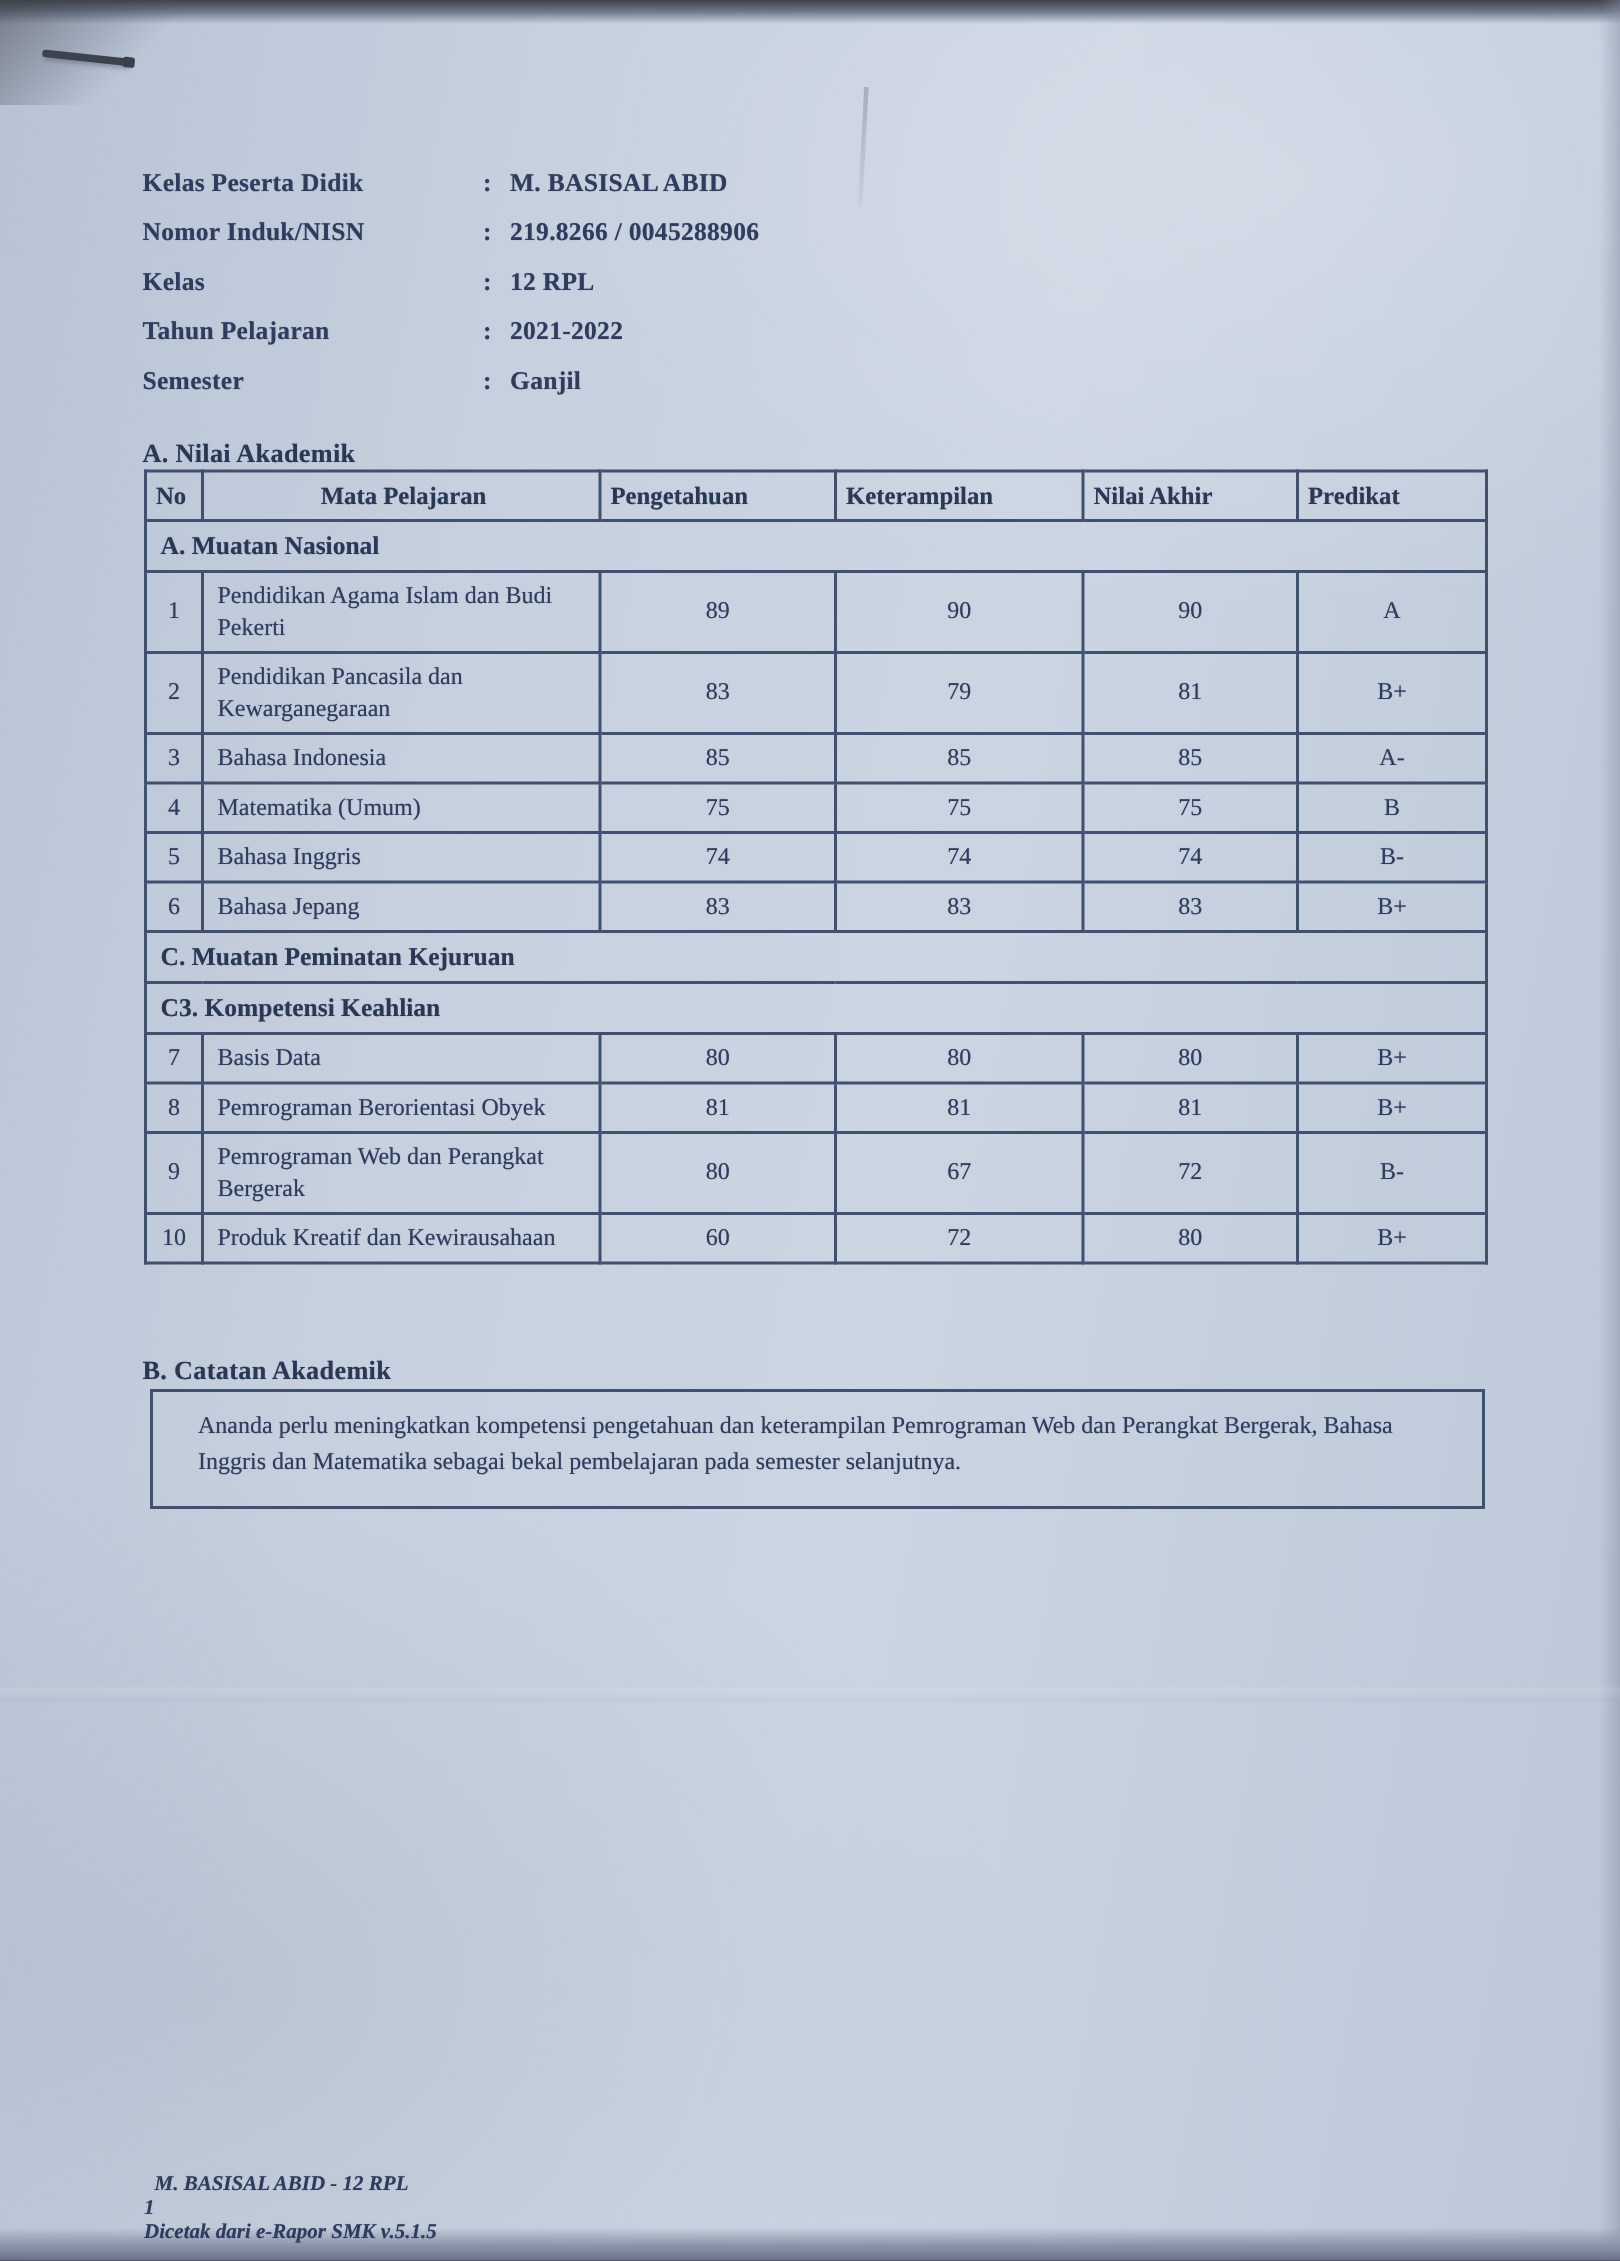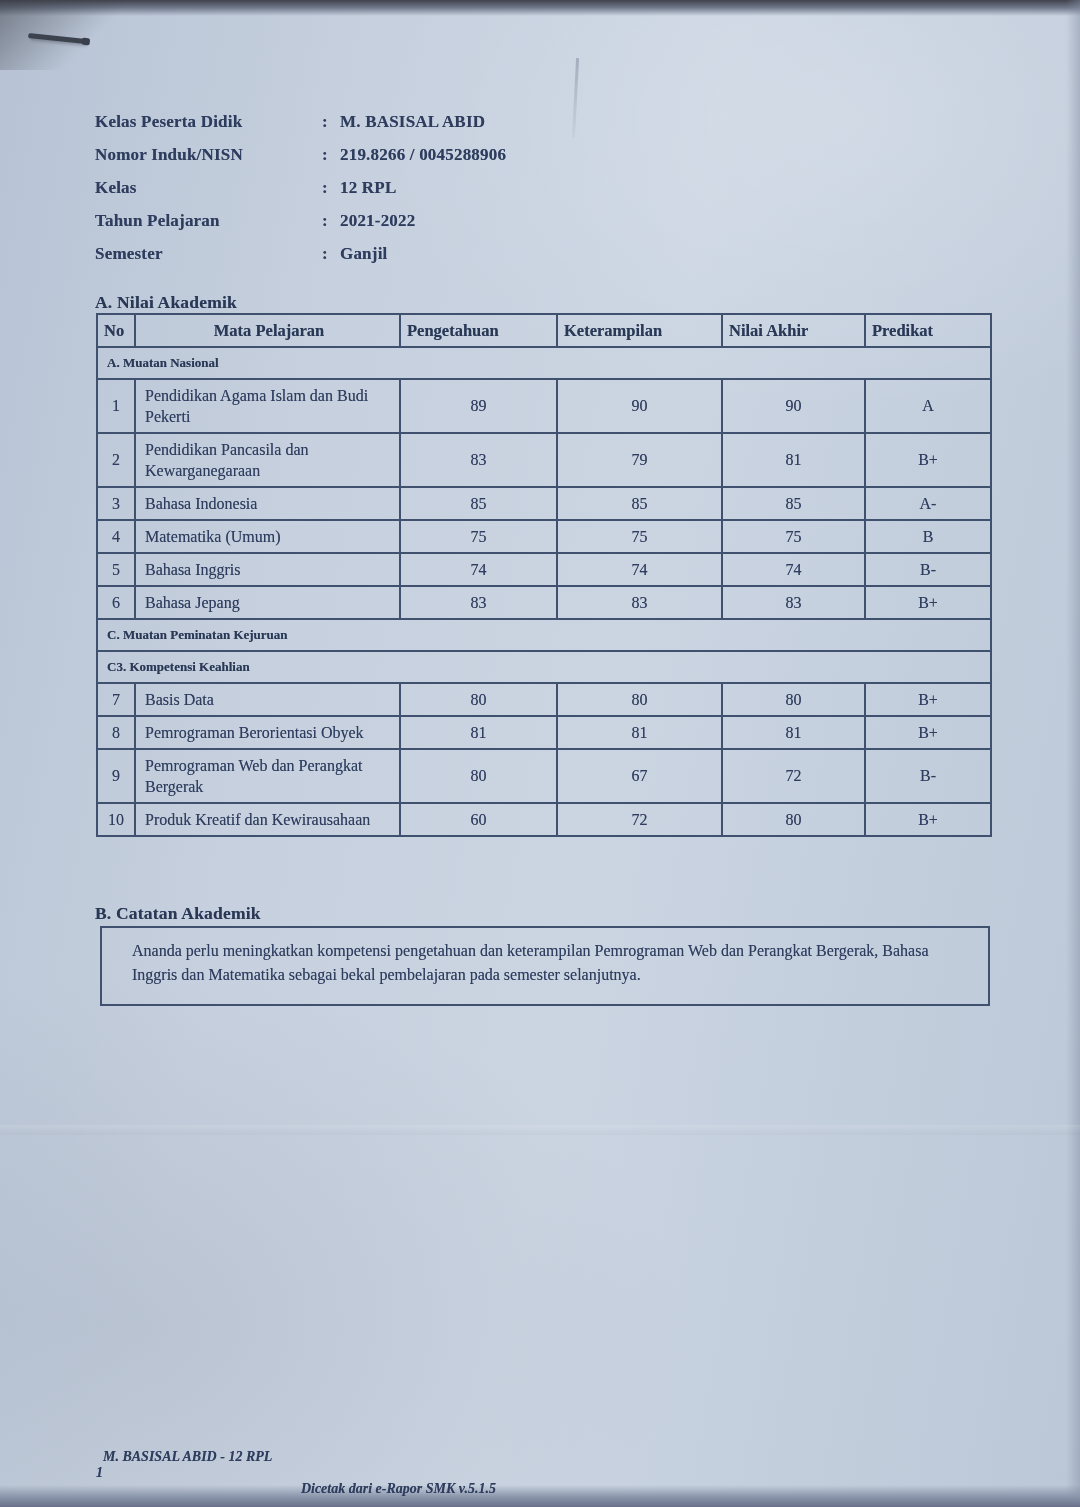--- a/index.html
+++ b/index.html
@@ -89,21 +89,21 @@
   }
   #grades col.c-no { width: 38px; }
   #grades col.c-subj { width: 265px; }
   #grades col.c-peng { width: 157px; }
   #grades col.c-ket { width: 165px; }
   #grades col.c-nil { width: 143px; }
   #grades col.c-pred { width: 126px; }
   #grades th { font-size: 16.5px; font-weight: 700; text-align: left; height: 33px; color: #293855; }
   #grades th.h-subj { text-align: center; padding-left: 9px; margin-top: 17px; }
   #grades td.section-cell {
-    font-size: 13px; font-weight: 700; text-align: left; padding: 6px 9px; height: 32px; color: #293855; margin-top: 12px;
+    font-size: 17px; font-weight: 700; text-align: left; padding: 6px 9px; height: 32px; color: #293855; margin-top: 12px;
   }
   #grades td.no-cell, #grades td.num-cell, #grades td.pred-cell { text-align: center; }
   #grades td.subj-cell { text-align: left; padding-left: 9px; line-height: 21px; }
   #grades tr.data-row td { height: 33px; }
 
   
   #catatan-box {
     position: absolute; left: 100px; top: 926px; width: 890px; height: 80px;
     border: 2px solid #40516f;
     padding: 11px 30px;
@@ -115,21 +115,21 @@
   
   #footer {
     position: absolute; left: 96px; top: 1449px; width: 899px;
     display: flex; align-items: baseline;
     font-size: 14px; font-weight: 700; font-style: italic;
     color: #2e3d5e;
     flex-direction: column;
   }
   #footer .f-left { width: 400px; text-align: left; padding-left: 7px; }
   #footer .f-center { flex: 1; text-align: center; }
-  #footer .f-right { width: 400px; text-align: right; }
+  #footer .f-right { width: 400px; text-align: left; }
 
   
   #info, .sec-heading, #grades, #catatan-box, #footer {
     text-shadow: 0 0 0.6px rgba(46,61,94,0.55);
   }
 </style>
 </head>
 <body>
 
 <div id="scan">

